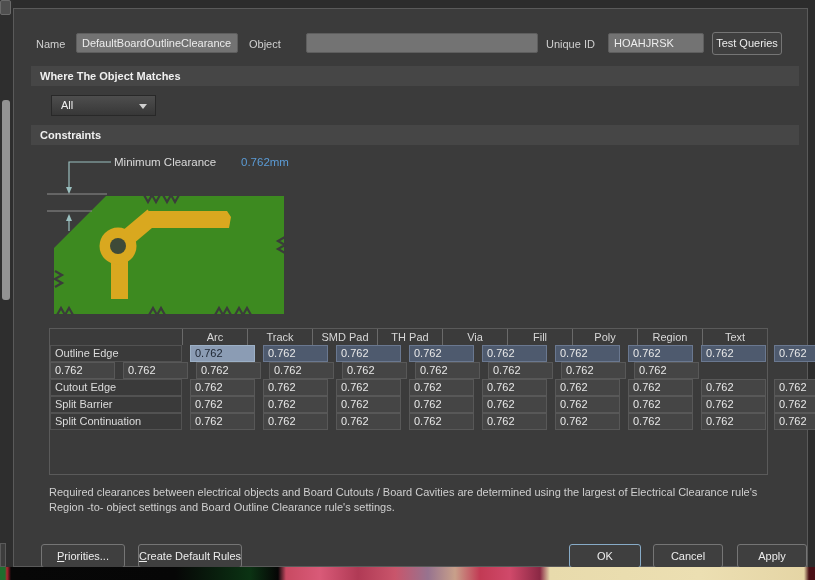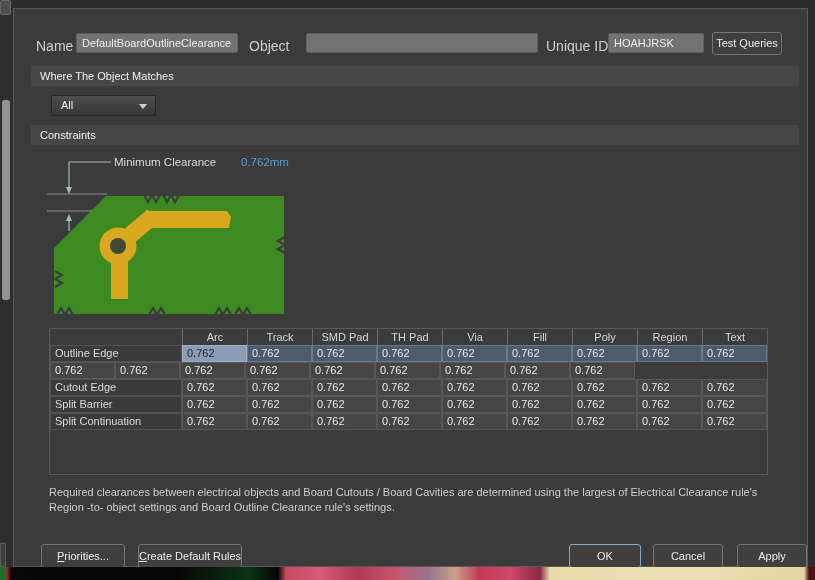--- a/index.html
+++ b/index.html
@@ -8,41 +8,41 @@
 
   
   .left-strip{position:absolute;left:0;top:0;width:13px;height:567px;background:#2e2e2e;}
   .left-top-box{position:absolute;left:0;top:0;width:11px;height:15px;background:#4f4f4f;border:1px solid #6a6a6a;border-radius:2px;}
   .left-scroll-thumb{position:absolute;left:2px;top:100px;width:8px;height:200px;background:#939393;border-radius:3px;}
   .left-partial-btn{position:absolute;left:0;top:543px;width:6px;height:24px;background:#3d3d3d;border:1px solid #5a5a5a;}
 
   
   .dialog{position:absolute;left:13px;top:8px;width:795px;height:559px;background:#3b3b3b;border:1px solid #5a5a5a;}
 
-  .lbl{position:absolute;color:#d0d0d0;font-size:14px;white-space:nowrap;}
+  .lbl{position:absolute;color:#d0d0d0;font-size:11px;white-space:nowrap;}
   .field{position:absolute;height:20px;background:#737373;border:1px solid #5e5e5e;border-radius:2px;color:#ececec;font-size:11px;line-height:18px;padding:0 5px;white-space:nowrap;overflow:hidden;}
   .btn{position:absolute;height:23px;background:#3f3f3f;border:1px solid #757575;border-radius:3px;color:#ececec;font-size:11px;text-align:center;line-height:21px;white-space:nowrap;}
   .btn u{text-decoration:underline;}
 
-  .section-bar{position:absolute;left:17px;width:768px;height:20px;background:#464646;color:#f0f0f0;font-size:11px;font-weight:normal;line-height:20px;padding-left:9px;}
+  .section-bar{position:absolute;left:17px;width:768px;height:20px;background:#464646;color:#f0f0f0;font-size:11px;font-weight:bold;line-height:20px;padding-left:9px;}
 
   .dropdown{position:absolute;left:37px;top:86px;width:105px;height:21px;background:linear-gradient(#4e4e4e,#373737);border:1px solid #282828;border-radius:0;color:#f0f0f0;font-size:11px;line-height:19px;padding-left:9px;}
   .dd-arrow{position:absolute;right:8px;top:8px;width:0;height:0;border-left:4px solid transparent;border-right:4px solid transparent;border-top:5px solid #cfcfcf;}
 
   .minclr-label{position:absolute;left:100px;top:147px;color:#dadada;font-size:11.5px;}
   .minclr-value{position:absolute;left:227px;top:147px;color:#5b9bd5;font-size:11.5px;}
 
   .diagram{position:absolute;left:27px;top:142px;width:260px;height:170px;}
 
   
   .ctable{position:absolute;left:35px;top:319px;width:719px;height:147px;background:#3b3b3b;border:1px solid #5a5a5a;}
   .thead{display:flex;height:16px;}
   .thcell{width:65px;flex:0 0 65px;color:#d8d8d8;font-size:11px;text-align:center;line-height:16px;border-left:1px solid #6a6a6a;overflow:hidden;}
   .thcorner{width:132px;flex:0 0 132px;border-left:none;}
-  .trow{display:flex;height:17px;}
+  .trow{display:flex;height:17px;gap:8px;}
   .tcell{font-size:11px;line-height:15px;padding-left:4px;overflow:hidden;white-space:nowrap;}
   .tcell.label{width:132px;flex:0 0 132px;background:#3a3a3a;border:1px solid #525252;color:#dcdcdc;}
   .tcell.val{width:65px;flex:0 0 65px;background:#454545;border:1px solid #585858;color:#e8e8e8;}
   .tcell.val.selrow{background:#4e5a6e;border-color:#6a7890;}
   .tcell.val.focuscell{background:#8b9cb4;border-color:#9cb0c6;color:#1c2430;}
 
   .note{position:absolute;left:35px;top:476px;width:722px;color:#cfcfcf;font-size:11px;line-height:1.4;}
 
   
   .fbtn{height:24px;line-height:22px;}

